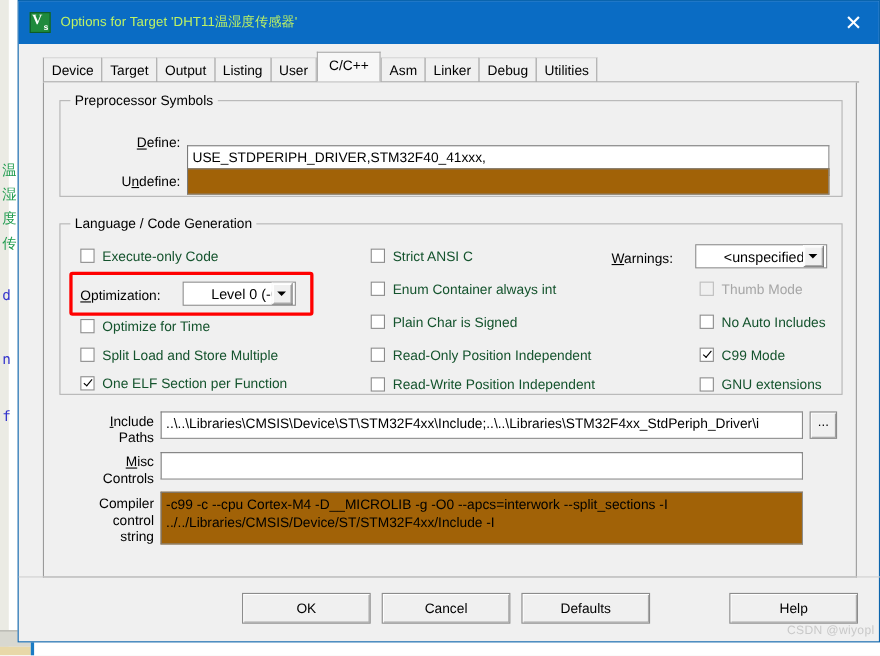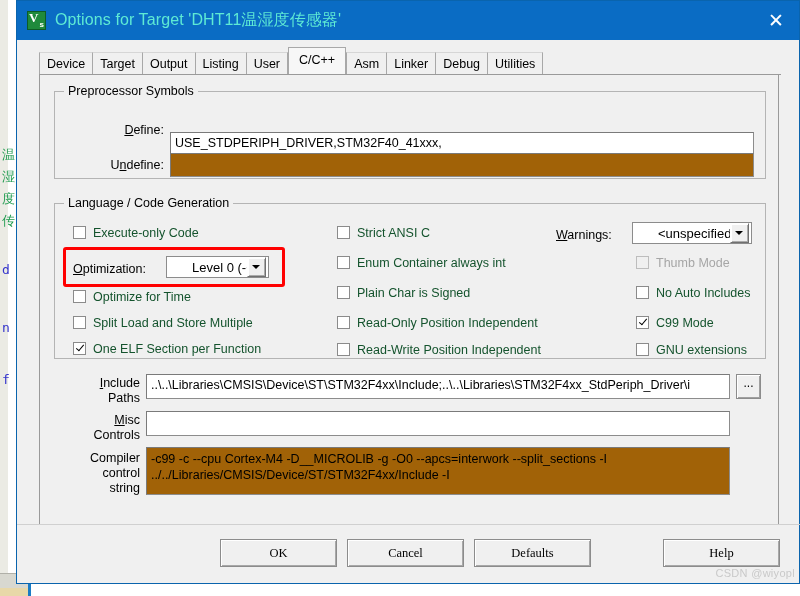--- a/index.html
+++ b/index.html
@@ -86,22 +86,22 @@
   }
   .title-icon::after {
     content: "s";
     position: absolute;
     right: 1px; bottom: 0px;
     color: #ffffff;
     font-size: 8px;
     font-weight: bold;
   }
   .title-text {
-    color: #5eead4;
-    font-size: 16px;
+    color: #bef264;
+    font-size: 12px;
     letter-spacing: 0.1px;
     white-space: nowrap;
   }
   .close-btn {
     position: absolute;
     right: 0; top: 0;
     width: 46px; height: 39px;
     display: flex; align-items: center; justify-content: center;
     color: #ffffff;
     font-size: 19px;
@@ -322,21 +322,21 @@
     border-top: 1px solid #d0d0d0;
   }
   .dlgbtn {
     position: absolute;
     top: 14px;
     height: 28px;
     background: #f0f0f0;
     border: 1px solid #8c8c8c;
     box-shadow: inset 1px 1px 0 #ffffff, inset -1px -1px 0 #a8a8a8;
     box-sizing: border-box;
-    font-family: Liberation Serif, serif;
+    font-family: Liberation Sans, sans-serif;
     font-size: 12.5px;
     color: #000;
     display: flex;
     align-items: center;
     justify-content: center;
     cursor: pointer;
   }
   .watermark {
     position: absolute;
     right: 6px; bottom: 4px;

